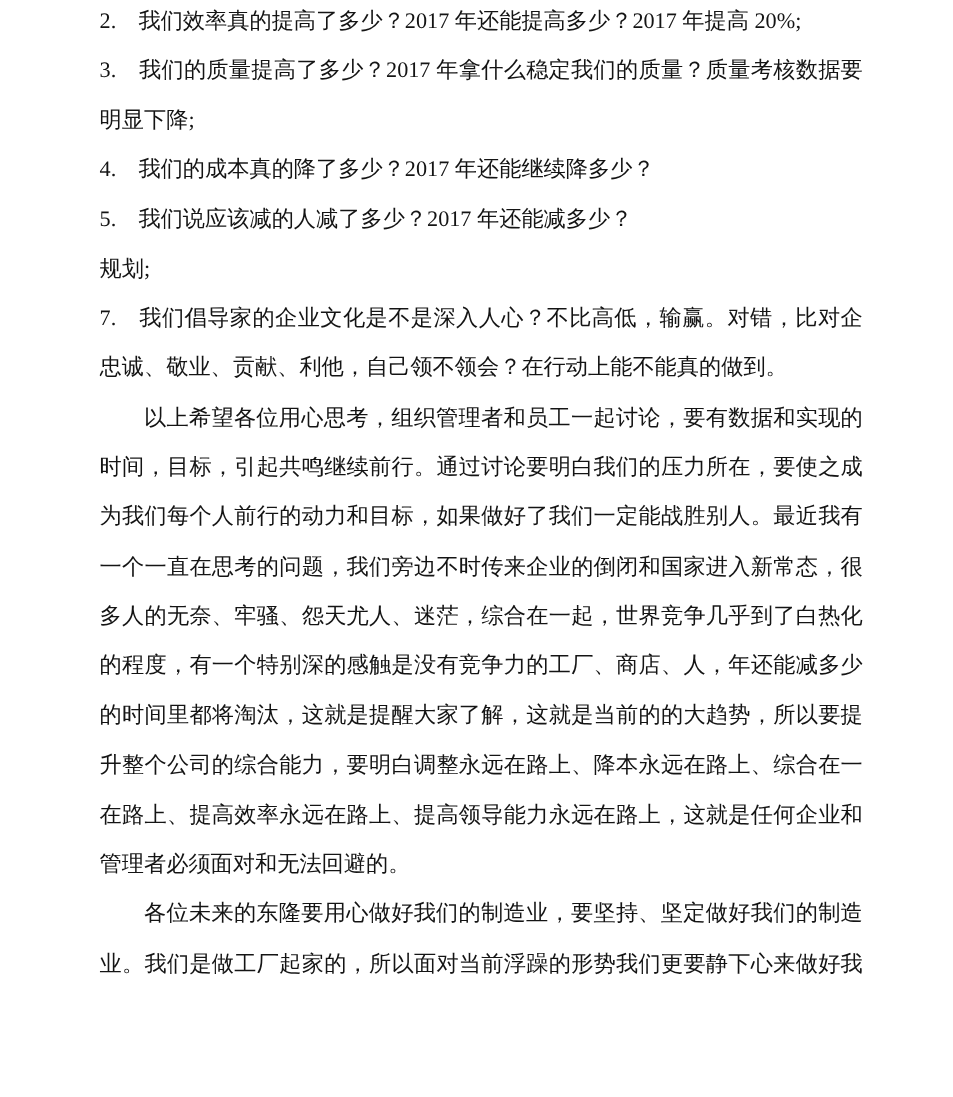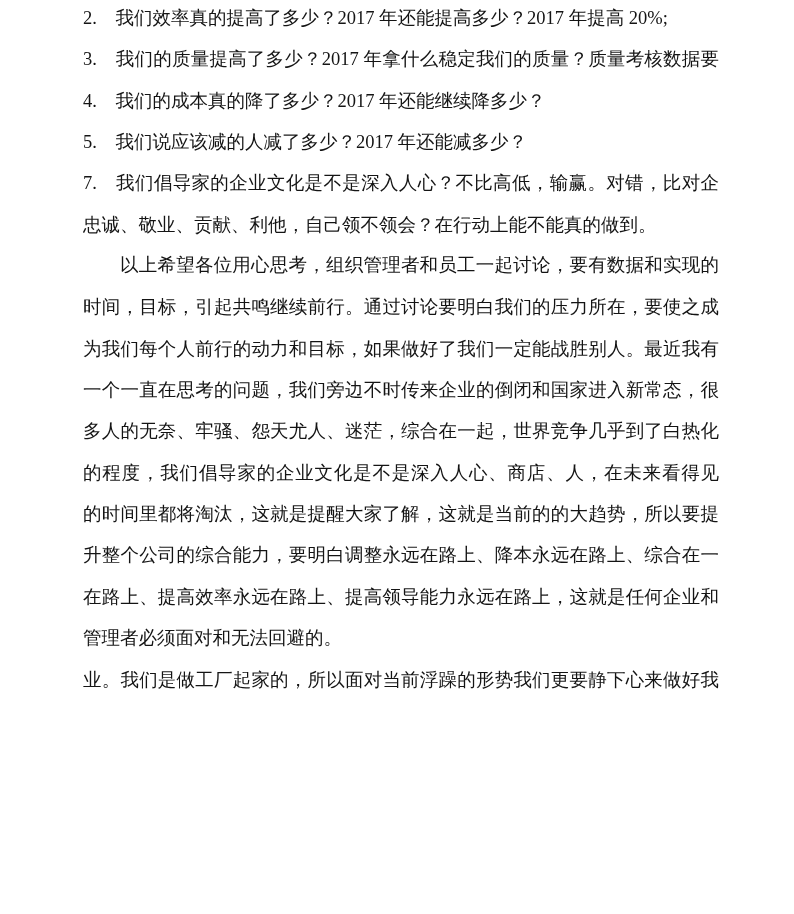--- a/index.html
+++ b/index.html
@@ -29,37 +29,39 @@
       text-align: justify;
       text-align-last: justify;
       word-break: break-all;
     }
     .line.end {
       text-align: left;
       text-align-last: left;
     }
     .line.indent {
       text-indent: 2em;
-      font-family: Liberation Mono, monospace;
     }
   </style>
 </head>
 <body>
 
 <div class="page">
   <div class="line end">2.　我们效率真的提高了多少？2017 年还能提高多少？2017 年提高 20%;</div>
   <div class="line">3.　我们的质量提高了多少？2017 年拿什么稳定我们的质量？质量考核数据要</div>
+  <div class="line end">明显下降;</div>
   <div class="line end">4.　我们的成本真的降了多少？2017 年还能继续降多少？</div>
   <div class="line end">5.　我们说应该减的人减了多少？2017 年还能减多少？</div>
+  <div class="line end">规划;</div>
   <div class="line">7.　我们倡导家的企业文化是不是深入人心？不比高低，输赢。对错，比对企业</div>
   <div class="line end">忠诚、敬业、贡献、利他，自己领不领会？在行动上能不能真的做到。</div>
   <div class="line indent">以上希望各位用心思考，组织管理者和员工一起讨论，要有数据和实现的</div>
   <div class="line">时间，目标，引起共鸣继续前行。通过讨论要明白我们的压力所在，要使之成</div>
   <div class="line">为我们每个人前行的动力和目标，如果做好了我们一定能战胜别人。最近我有</div>
   <div class="line">一个一直在思考的问题，我们旁边不时传来企业的倒闭和国家进入新常态，很</div>
   <div class="line">多人的无奈、牢骚、怨天尤人、迷茫，综合在一起，世界竞争几乎到了白热化</div>
-  <div class="line">的程度，我们倡导家的企业文化是不是深入人心、商店、人，在未来看得见</div>
+  <div class="line">的程度，有一个特别深的感触是没有竞争力的工厂、商店、人，年还能减多少</div>
   <div class="line">的时间里都将淘汰，这就是提醒大家了解，这就是当前的的大趋势，所以要提</div>
   <div class="line">升整个公司的综合能力，要明白调整永远在路上、降本永远在路上、综合在一起</div>
   <div class="line">在路上、提高效率永远在路上、提高领导能力永远在路上，这就是任何企业和</div>
   <div class="line end">管理者必须面对和无法回避的。</div>
+  <div class="line indent">各位未来的东隆要用心做好我们的制造业，要坚持、坚定做好我们的制造</div>
   <div class="line">业。我们是做工厂起家的，所以面对当前浮躁的形势我们更要静下心来做好我</div>
 </div>
 
 </body></html>

